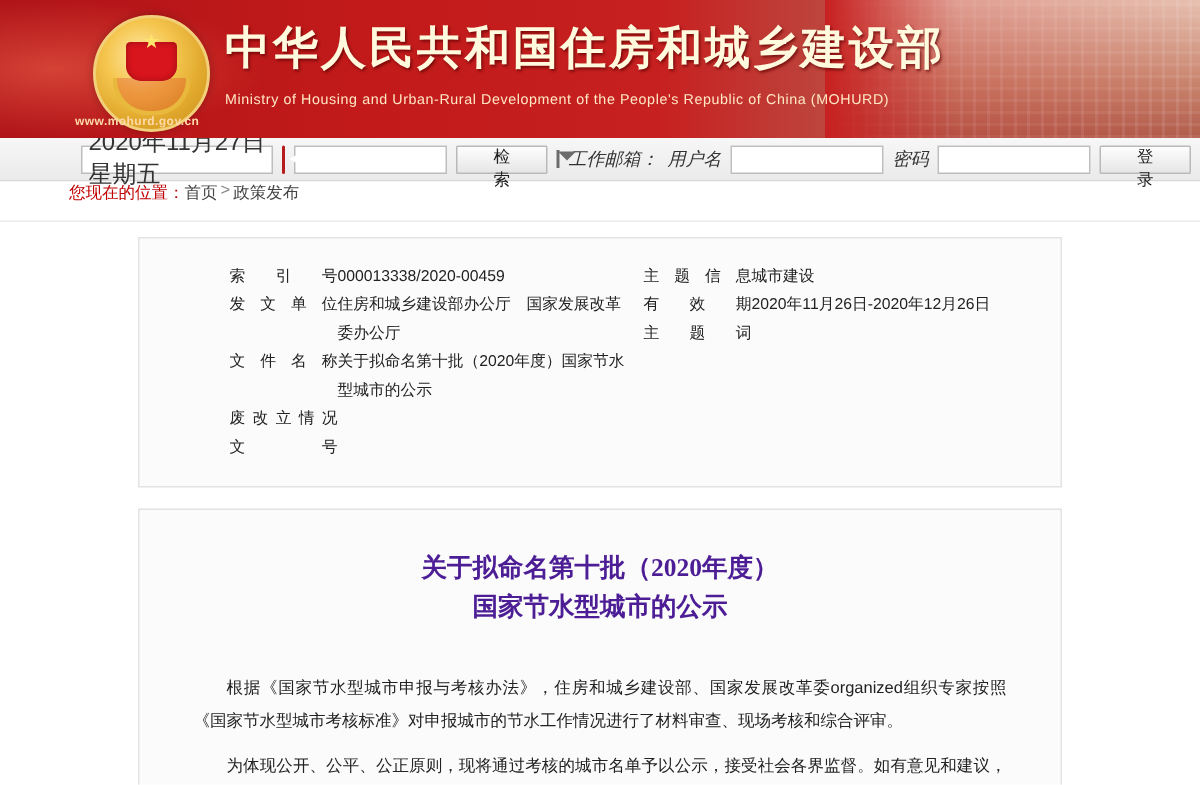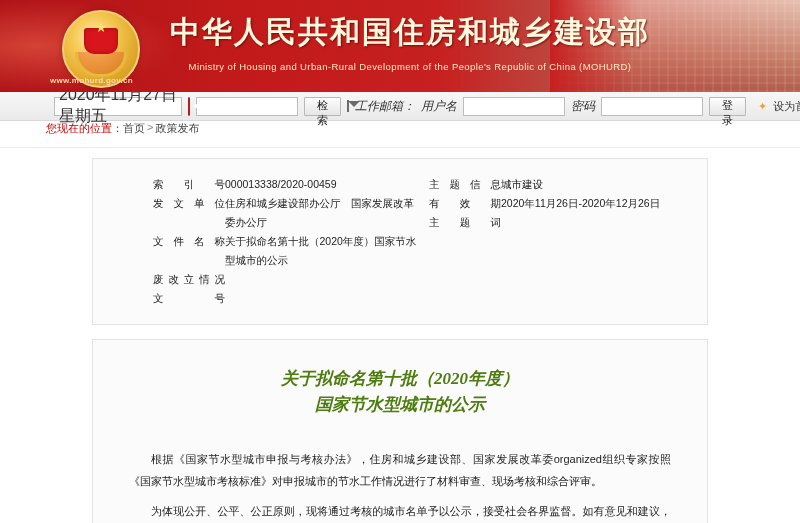--- a/index.html
+++ b/index.html
@@ -81,21 +81,21 @@
     border-radius: 0 0 24px 24px;
     border: 3px solid #e8b93c;
     border-top: none;
     background: rgba(216,20,28,0.25);
   }
   .header-text {
     position: absolute;
     left: 150px;
     top: 12px;
     width: 520px;
-    text-align: center;
+    text-align: left;
   }
   .header-title-cn {
     font-family: "Liberation Serif", serif;
     font-size: 30px;
     font-weight: bold;
     color: #fff9dd;
     letter-spacing: 2px;
     text-shadow: 1px 1px 2px rgba(90,0,0,0.7);
     white-space: nowrap;
   }
@@ -173,21 +173,21 @@
   }
   .tb-link {
     font-size: 11px;
     color: #333;
     white-space: nowrap;
     cursor: pointer;
   }
   .tb-btn {
     height: 17px;
     line-height: 15px;
-    padding: 0 12px;
+    padding: 0 24px;
     border: 1px solid #b9b9b9;
     background: linear-gradient(180deg, #fdfdfd, #e6e6e6);
     font-size: 11px;
     color: #222;
     cursor: pointer;
     border-radius: 1px;
   }
   .mail-icon {
     display: inline-block;
     width: 13px;
@@ -266,23 +266,22 @@
     border: 1px solid #e3e3e3;
     background: #fbfbfb;
     padding: 26px 36px 20px 36px;
     min-height: 220px;
   }
   .article-title {
     text-align: center;
     font-family: "Liberation Serif", serif;
     font-weight: bold;
     font-size: 17px;
-    color: #4d7c0f;
+    color: #4c1d95;
     line-height: 26px;
-    font-style: italic;
   }
   .article-body {
     margin-top: 30px;
     font-size: 11px;
     line-height: 22px;
     color: #222;
     text-align: justify;
   }
   .article-body p {
     margin: 0 0 8px 0;

